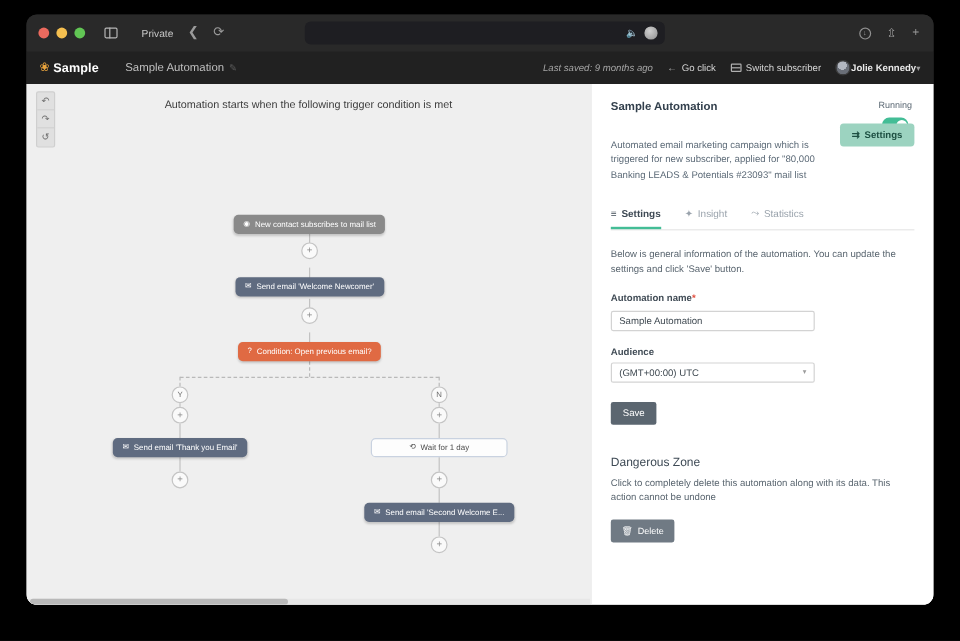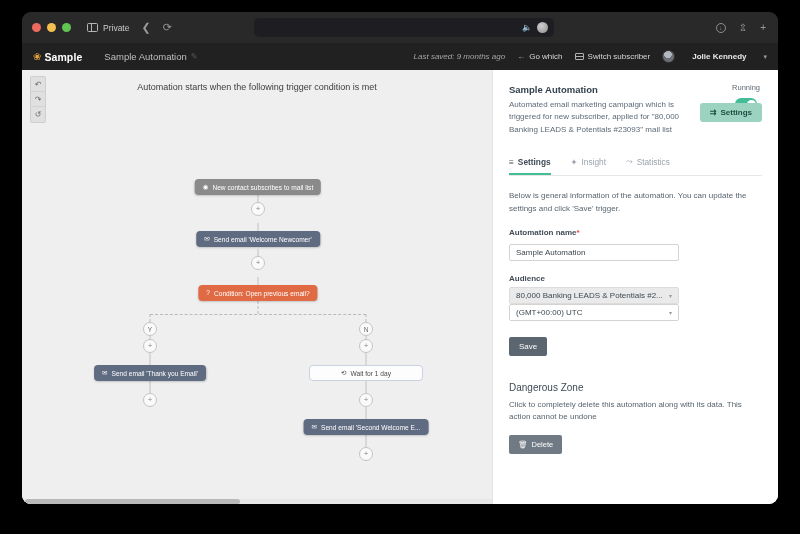--- a/index.html
+++ b/index.html
@@ -29,21 +29,21 @@
     padding: 0 10px;
     position: relative;
   }
   .traffic { display: flex; gap: 6px; align-items: center; }
   .dot { width: 9px; height: 9px; border-radius: 50%; }
   .dot.r { background: #ec6a5e; }
   .dot.y { background: #f5bf4f; }
   .dot.g { background: #61c554; }
 
   .chrome-private {
-    display: flex; align-items: center; gap: 5px;
+    display: flex; align-items: center; gap: 20px;
     margin-left: 16px; color: #c9c9c9; font-size: 8.5px; justify-content: space-between;
   }
   .sb-glyph {
     width: 11px; height: 9px; border: 1px solid #b5b5b5; border-radius: 1.5px;
     position: relative;
   }
   .sb-glyph::after {
     content:""; position:absolute; left:3px; top:-1px; bottom:-1px;
     width:1px; background:#b5b5b5;
   }
@@ -93,21 +93,21 @@
     display: flex; align-items: center; gap: 12px;
   }
   .saved { color: #a5a5a5; font-size: 8px; font-style: italic; }
   .hdr-link { display:flex; align-items:center; gap:4px; color:#d6d6d6; font-size:8px; }
   .hdr-ic { color:#b0b0b0; font-size:8px; }
   .mini-rect {
     width: 9px; height: 7px; border: 1px solid #b0b0b0; border-radius:1px;
     position: relative;
   }
   .mini-rect::after{content:"";position:absolute;left:0;right:0;top:1.5px;height:1px;background:#b0b0b0;}
-  .user { display:flex; align-items:center; gap:17px; }
+  .user { display:flex; align-items:center; gap:0; }
   .avatar {
     width: 13px; height: 13px; border-radius:50%;
     background: radial-gradient(circle at 45% 32%, #b2b7c0 0 38%, #6a6f78 39% 100%);
     border: 1px solid #3a3a3a;
   }
   .user-name { color:#e9e9e9; font-size:8px; font-weight:700; }
   .caret { color:#9a9a9a; font-size:7px; }
 
   
   .content { display: flex; height: 434px; background:#fff; }
@@ -193,21 +193,21 @@
 
   
   .panel {
     width: 286px; height: 434px;
     background:#fff;
     border-left:1px solid #e4e4e4;
     padding: 14px 16px 0 16px;
     position: relative;
   }
   .p-title { font-size:9.5px; font-weight:700; color:#33404d; }
-  .p-desc { font-size:8px; color:#5d6b78; line-height:1.55; margin-top:4px; width:185px; }
+  .p-desc { font-size:8px; color:#5d6b78; line-height:1.55; margin-top:20px; width:185px; }
   .running-wrap {
     position:absolute; right:18px; top:13px;
     display:flex; align-items:center; gap:6px;flex-direction:column;
   }
   .running-lbl { font-size:7.5px; color:#5c6974; }
   .toggle {
     width:22px; height:12px; border-radius:7px; background:#43bd96; position:relative;
   }
   .toggle i { position:absolute; right:1.5px; top:1.5px; width:9px; height:9px; border-radius:50%; background:#fff; }
   .settings-btn {
@@ -300,21 +300,21 @@
       <span class="logo-mark">❀</span>
       <span class="logo-txt">Sample</span>
     </div>
     <span class="doc-title">Sample Automation</span>
     <span class="pencil">✎</span>
 
     <div class="appbar-right">
       <span class="saved">Last saved: 9 months ago</span>
       <span class="hdr-link">
         <span class="hdr-ic">←</span>
-        <span>Go which</span>
+        <span>Go click</span>
       </span>
       <span class="hdr-link">
         <span class="mini-rect"></span>
         <span>Switch subscriber</span>
       </span>
       <span class="user">
         <span class="avatar"></span>
         <span class="user-name">Jolie Kennedy</span>
         <span class="caret">▾</span>
       </span>
@@ -423,32 +423,28 @@
         <div class="tab">
           <span>✦</span>
           <span>Insight</span>
         </div>
         <div class="tab">
           <span>⤳</span>
           <span>Statistics</span>
         </div>
       </div>
 
-      <div class="helper">Below is general information of the automation. You can update the settings and click 'Save' trigger.</div>
+      <div class="helper">Below is general information of the automation. You can update the settings and click 'Save' button.</div>
 
       <div class="fld-label">
         <span>Automation name</span><span class="req">*</span>
       </div>
       <input class="inp" value="Sample Automation" style="">
 
       <div class="fld-label">Audience</div>
-      <div class="sel gray">
-        <span>80,000 Banking LEADS &amp; Potentials #2...</span>
-        <span class="arw">▾</span>
-      </div>
 
       <div class="sel">
         <span>(GMT+00:00) UTC</span>
         <span class="arw">▾</span>
       </div>
 
       <div><button class="save-btn">Save</button></div>
 
       <div class="danger-title">Dangerous Zone</div>
       <div class="danger-txt">Click to completely delete this automation along with its data. This action cannot be undone</div>

